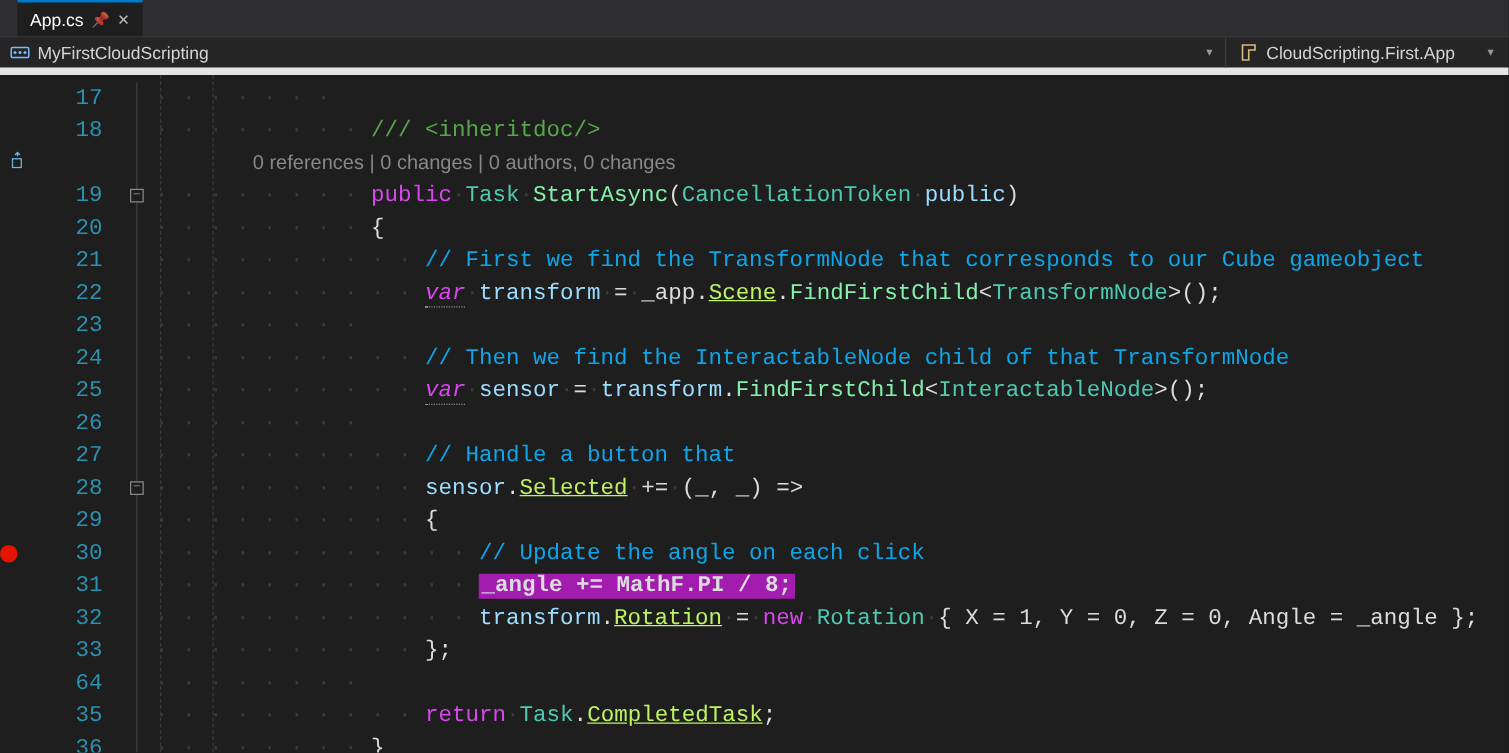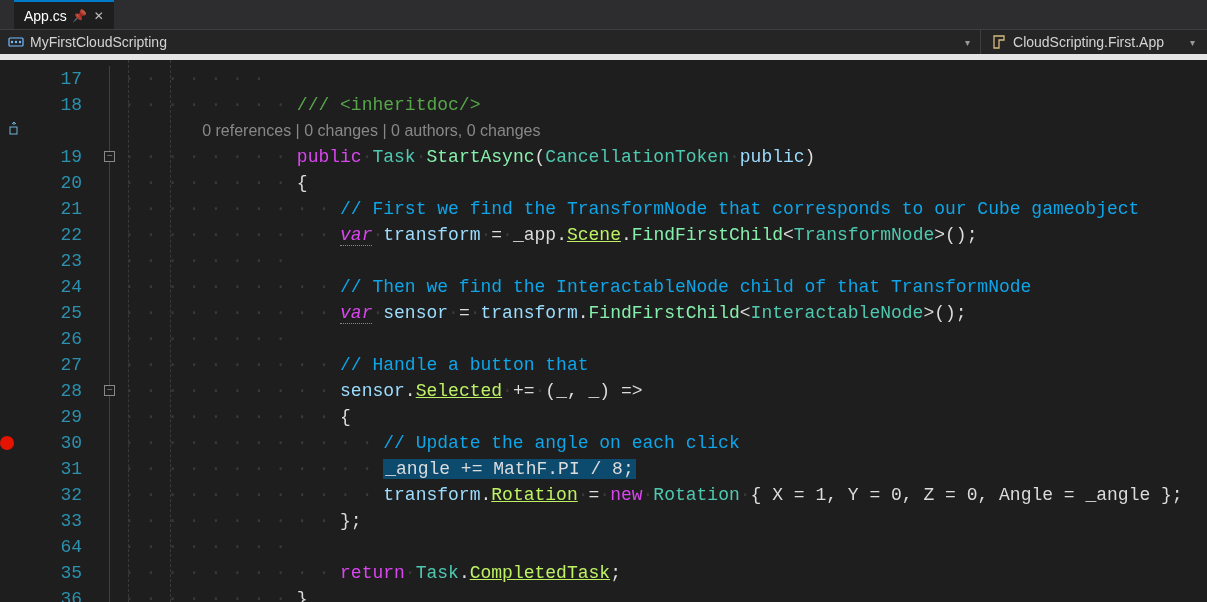--- a/index.html
+++ b/index.html
@@ -121,21 +121,21 @@
   }
   .breakpoint {
     width: 14px; height: 14px; border-radius: 50%;
     background: #e51400;
     position: absolute;
   }
   .margin-col { width: 40px; position: relative; }
   .margin-symbol { position: absolute; left: 8px; color:#6fb5d8; font-size:15px;}
   .icon-svg { width:16px;height:16px; }
   .vt-line { position:absolute; top:0; bottom:0; border-left: 1px dashed #3a3a3a; }
-  .hl-bg { background:#0c4a6e; padding:0 2px; }
+  .hl-bg { background:#a21caf; padding:0 2px;font-weight:bold; }
   .underline-dots { border-bottom: 1px dotted #888; font-style: italic; }
 </style>
 </head>
 <body>
 
 <div class="tab-bar">
   <div class="tab">
     <span>App.cs</span>
     <span class="pin">📌</span>
     <span class="close">✕</span>

